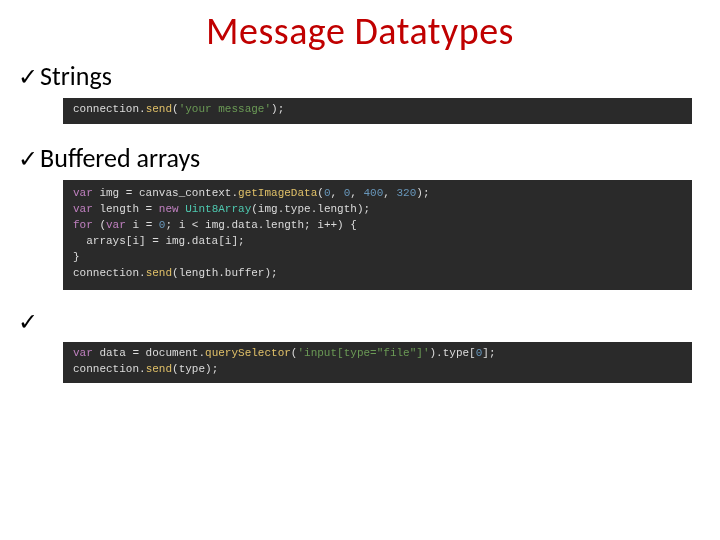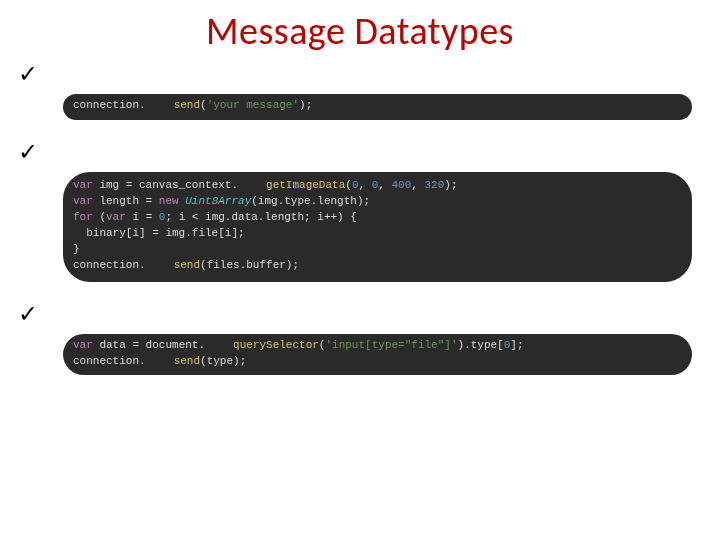--- a/index.html
+++ b/index.html
@@ -1,15 +1,15 @@
 <!DOCTYPE html>
 <html><head>
 <meta charset="utf-8">
 <style>
-  * { margin: 0; padding: 0; box-sizing: border-box; border-radius: 27px; }
+  * { margin: 0; padding: 0; box-sizing: border-box; }
   body {
     width: 720px;
     height: 540px;
     background: #ffffff;
     font-family: Calibri, Arial, sans-serif;
     overflow: hidden;
   }
   .slide {
     width: 100%;
     height: 100%;
@@ -45,47 +45,49 @@
     font-size: 11px;
     line-height: 1.45;
     padding: 6px 10px 8px 10px;
     margin: 0 10px 18px 45px;
     white-space: pre;
     overflow: hidden;
   }
   .code-block.small { padding: 4px 10px 6px 10px; }
   .tok-kw   { color: #c080c0; }   
   .tok-obj  { color: #dcdcdc; }
-  .tok-fn   { color: #e0c068; margin-left: 28px; }
+  .tok-fn   { color: #e0c068; }
   .tok-str  { color: #6a9955; }
   .tok-num  { color: #6897bb; }
   .tok-punc { color: #dcdcdc; }
-  .tok-type { color: #4ec9b0; font-style: italic; }
+  .tok-type { color: #4ec9b0; }
 </style>
 </head>
 <body>
 
 <div class="slide">
 
   <h1 class="title">Message Datatypes</h1>
 
   <div class="bullet">
     <span class="check">✓</span>
+    <span>Strings</span>
   </div>
   <div class="code-block small"><span class="tok-obj">connection.</span><span class="tok-fn">send</span><span class="tok-punc">(</span><span class="tok-str">'your message'</span><span class="tok-punc">);</span></div>
 
   <div class="bullet">
     <span class="check">✓</span>
+    <span>Buffered arrays</span>
   </div>
   <div class="code-block"><span class="tok-kw">var</span><span class="tok-obj"> img = canvas_context.</span><span class="tok-fn">getImageData</span><span class="tok-punc">(</span><span class="tok-num">0</span><span class="tok-punc">, </span><span class="tok-num">0</span><span class="tok-punc">, </span><span class="tok-num">400</span><span class="tok-punc">, </span><span class="tok-num">320</span><span class="tok-punc">);</span>
 <span class="tok-kw">var</span><span class="tok-obj"> length = </span><span class="tok-kw">new</span><span> </span><span class="tok-type">Uint8Array</span><span class="tok-punc">(img.type.length);</span>
 <span class="tok-kw">for</span><span class="tok-punc"> (</span><span class="tok-kw">var</span><span class="tok-obj"> i = </span><span class="tok-num">0</span><span class="tok-punc">; i &lt; img.data.length; i++) {</span>
-<span class="tok-obj">  binary[i] = img.file[i];</span>
+<span class="tok-obj">  arrays[i] = img.data[i];</span>
 <span class="tok-punc">}</span>
-<span class="tok-obj">connection.</span><span class="tok-fn">send</span><span class="tok-punc">(files.buffer);</span></div>
+<span class="tok-obj">connection.</span><span class="tok-fn">send</span><span class="tok-punc">(length.buffer);</span></div>
 
   <div class="bullet">
     <span class="check">✓</span>
   </div>
   <div class="code-block small"><span class="tok-kw">var</span><span class="tok-obj"> data = document.</span><span class="tok-fn">querySelector</span><span class="tok-punc">(</span><span class="tok-str">'input[type="file"]'</span><span class="tok-punc">).type[</span><span class="tok-num">0</span><span class="tok-punc">];</span>
 <span class="tok-obj">connection.</span><span class="tok-fn">send</span><span class="tok-punc">(type);</span></div>
 
 </div>
 
 </body></html>

